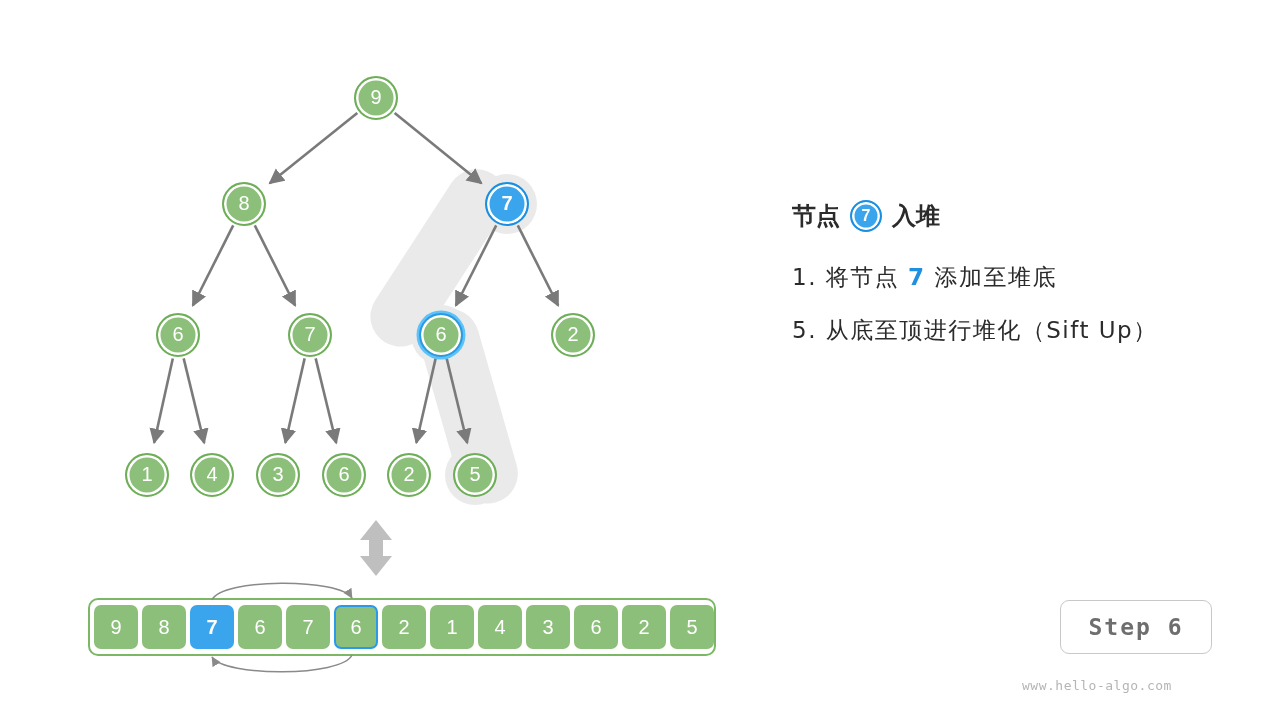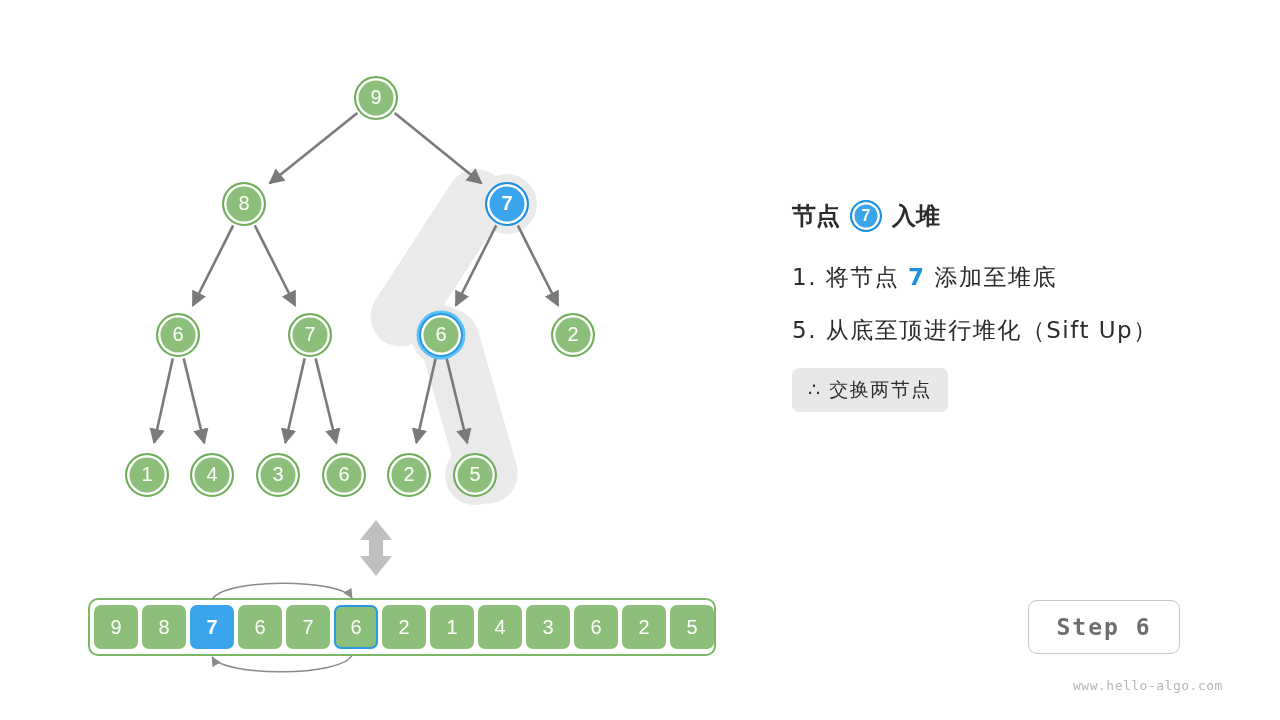--- a/index.html
+++ b/index.html
@@ -114,31 +114,31 @@
   .conclusion{
     display:inline-block;
     background:#e8e8e8;
     border-radius:7px;
     padding:9px 16px;
     font-size:19px;color:#2b2b2b;letter-spacing:1.5px;
     margin-left:0px;
     font-family:"DejaVu Sans",sans-serif;
   }
   .step-badge{
-    position:absolute;left:1028px;top:600px;
+    position:absolute;left:1060px;top:600px;
     width:152px;height:54px;
     border:1.5px solid #c8c8c8;border-radius:9px;
     display:flex;align-items:center;justify-content:center;
     font-family:"DejaVu Sans Mono","Liberation Mono",monospace;
     font-size:23px;font-weight:bold;color:#6e6e6e;
     letter-spacing:2px;
     box-sizing:border-box;
   }
   .watermark{
-    position:absolute;left:1073px;top:678px;
+    position:absolute;left:1022px;top:678px;
     font-family:"DejaVu Sans Mono","Liberation Mono",monospace;
     font-size:13px;color:#b5b5b5;letter-spacing:0.5px;
   }
   svg.edges{position:absolute;left:0;top:0;width:1280px;height:720px;pointer-events:none;z-index:2;}
   .swap-svg{position:absolute;left:0;top:0;width:1280px;height:720px;pointer-events:none;z-index:5;}
 </style>
 </head>
 <body>
 
 <div id="stage">
@@ -250,19 +250,18 @@
       <span>入堆</span>
     </div>
 
     <div class="steps">
       <div class="step-line">
         <span>1. 将节点</span>
         <span class="num-blue">7</span>
         <span>添加至堆底</span>
       </div>
       <div class="step-line">5. 从底至顶进行堆化（Sift Up）</div>
-      <div class="conclusion">∴ 交换两节点</div>
     </div>
   </div>
 
   <div class="step-badge">Step 6</div>
   <div class="watermark">www.hello-algo.com</div>
 </div>
 
 </body></html>

